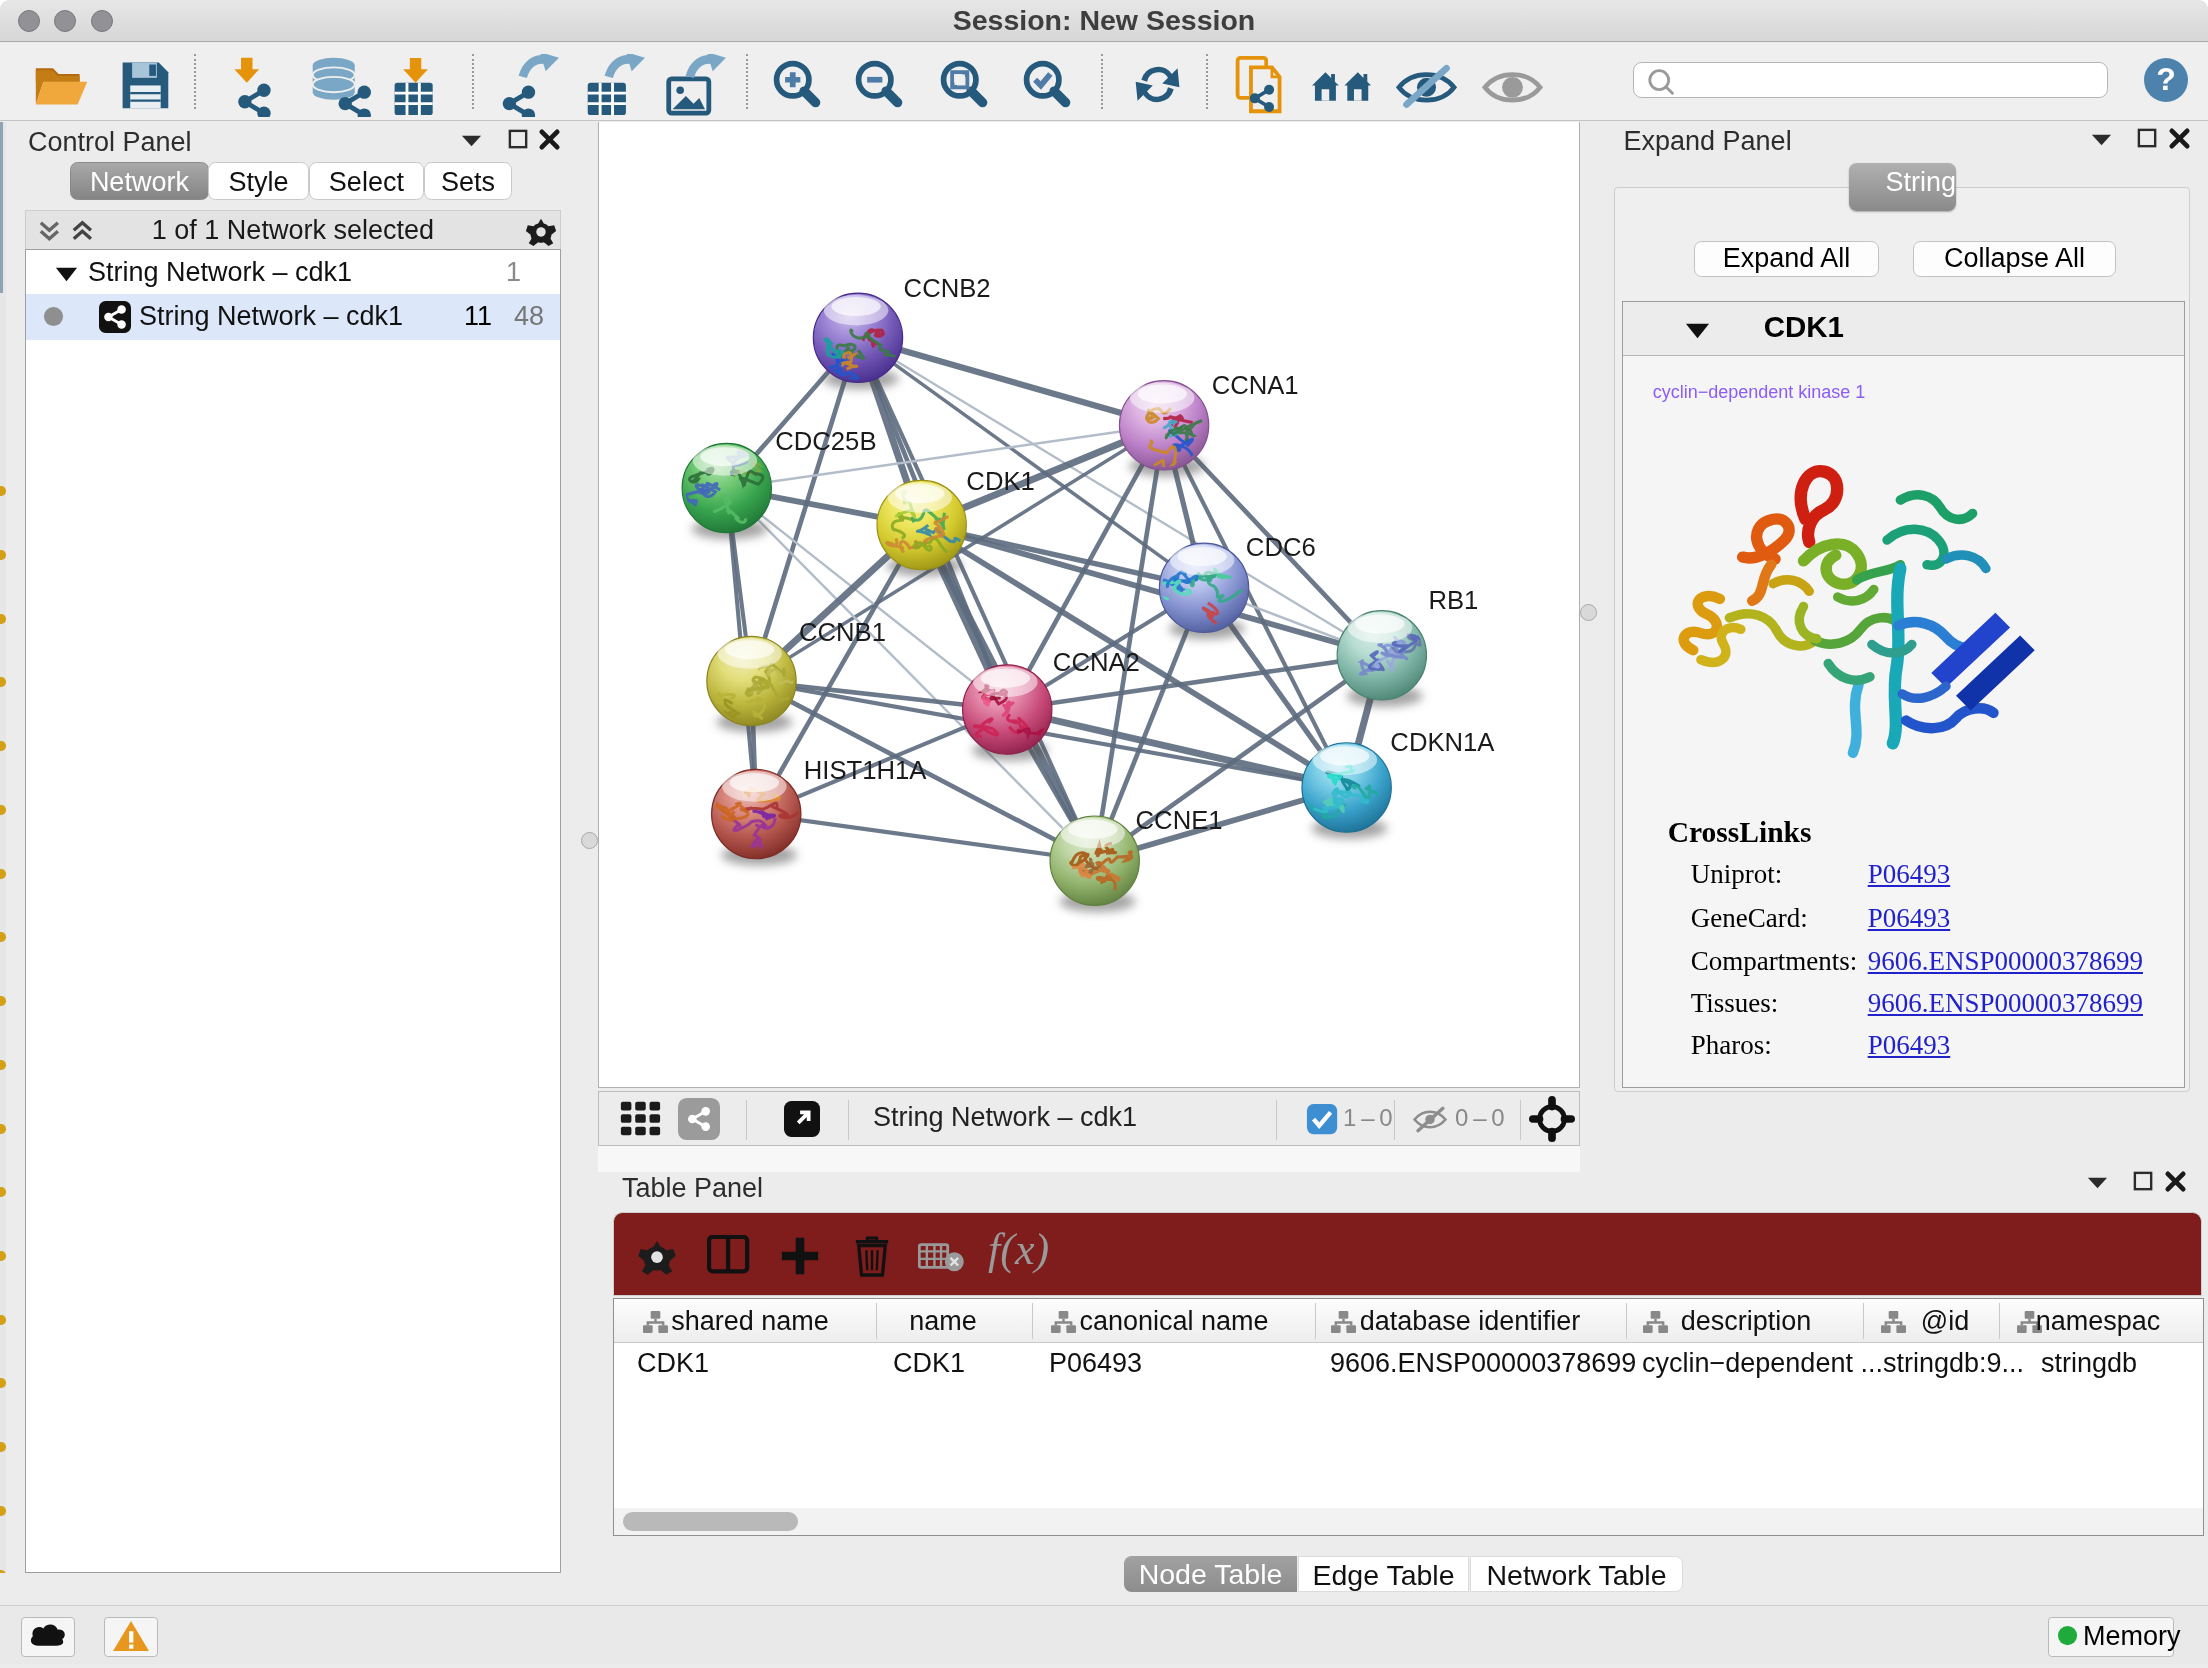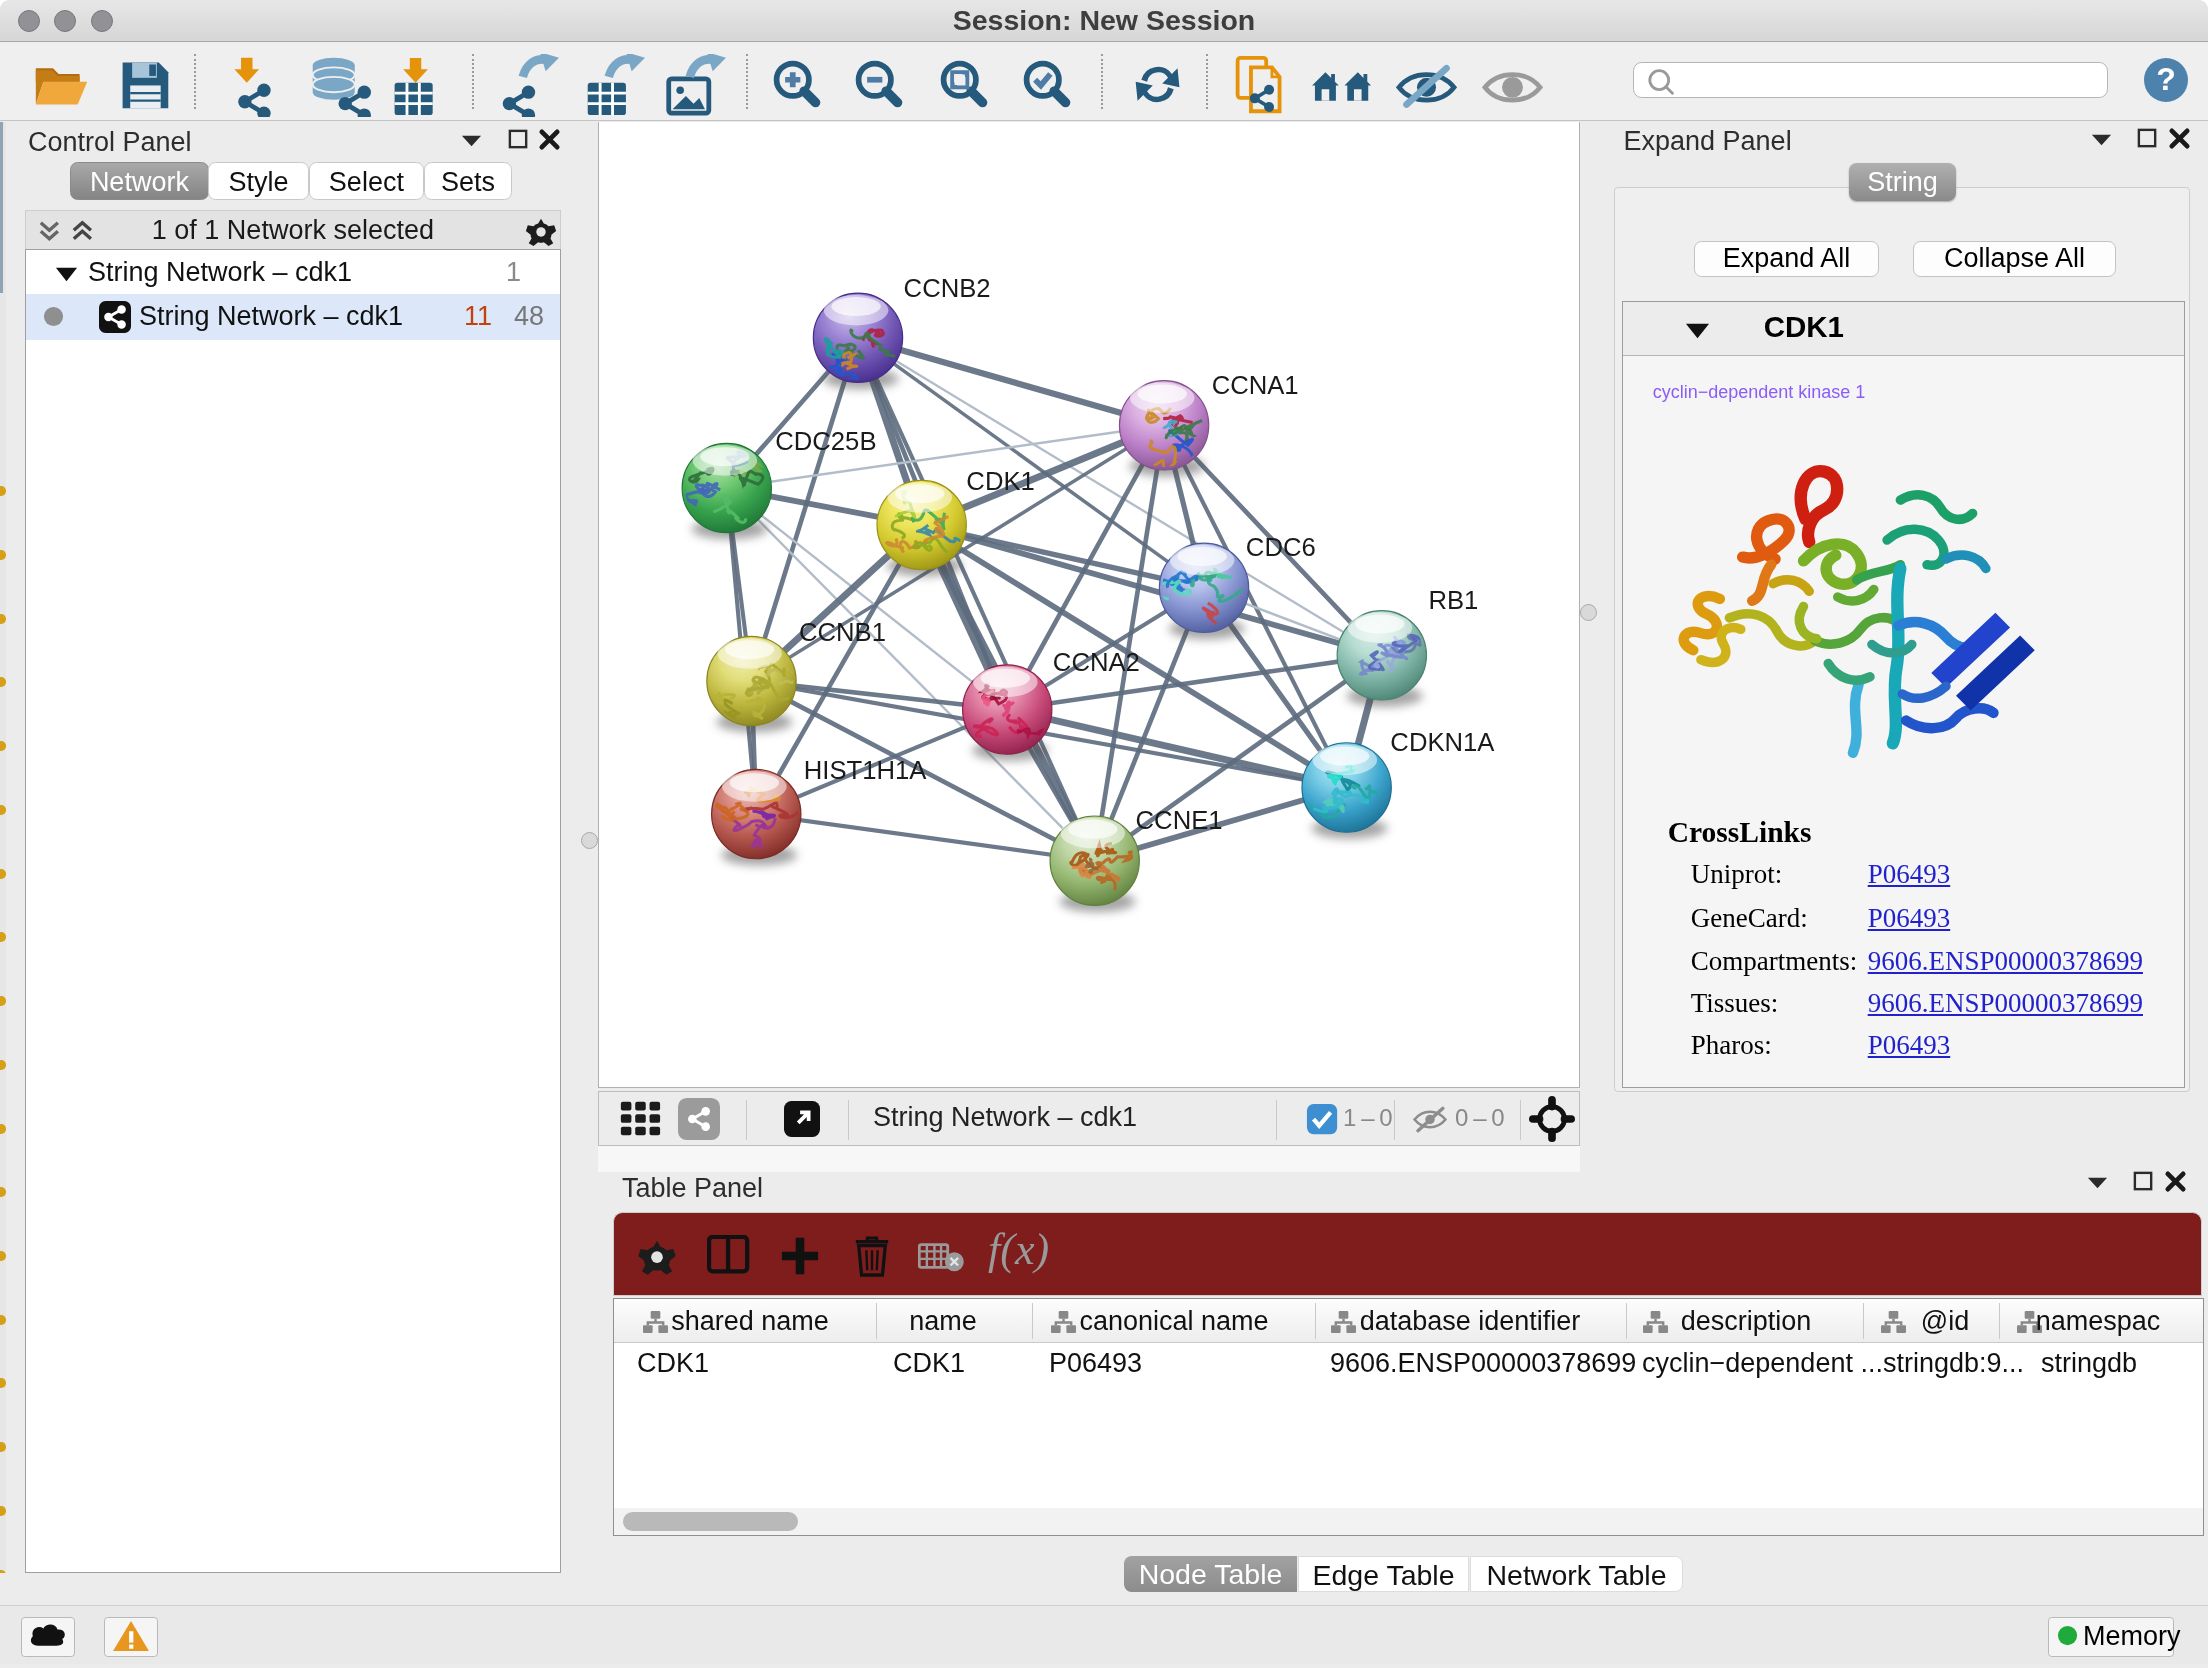--- a/index.html
+++ b/index.html
@@ -248,21 +248,21 @@
       <svg width="32" height="32" style="position:absolute;left:73px;top:6.7px" viewBox="0 0 34 34">
             <rect x="0" y="0" width="34" height="34" rx="7" fill="#111"></rect>
             <g transform="translate(3,2)">
               <circle cx="21" cy="7" r="4.5" fill="#fff"></circle>
               <circle cx="7" cy="15" r="4.5" fill="#fff"></circle>
               <circle cx="21" cy="23" r="4.5" fill="#fff"></circle>
               <path d="M7 15 L21 7 M7 15 L21 23" stroke="#fff" stroke-width="3"></path>
             </g>
           </svg>
       <span style="position:absolute;left:113px;font-size:27px;color:#111;top:6.7px;">String Network – cdk1</span>
-      <span style="position:absolute;left:438px;font-size:27px;color:#c2410c;top:6.7px;">11</span>
+      <span style="position:absolute;left:438px;font-size:27px;color:#000000;top:6.7px;">11</span>
       <span style="position:absolute;left:488px;font-size:27px;color:#777;top:6.7px;">48</span>
     </div>
   </div>
 </div>
 
 <div id="netview">
 <svg id="net" width="980" height="964" viewBox="0 0 1030 1014" style="position:absolute;left:0;top:0">
 <defs>
 <radialGradient id="gB2" cx="40%" cy="25%" r="82%">
             <stop offset="0%" stop-color="#cbbee9"></stop>
@@ -633,21 +633,21 @@
 <svg class="abs" style="left:476px;top:4.8px" width="23" height="23" viewBox="0 0 24 24">
         <path d="M2 8 L22 8 L12 19 Z" fill="#2b2b2b"></path>
       </svg>
 <svg class="abs" style="left:522px;top:4.8px" width="23" height="23" viewBox="0 0 24 24">
         <rect x="3" y="3" width="17" height="17" fill="none" stroke="#2b2b2b" stroke-width="2.5"></rect>
       </svg>
 <svg class="abs" style="left:554px;top:4.8px" width="23" height="23" viewBox="0 0 24 24">
         <path d="M4 4 L20 20 M20 4 L4 20" stroke="#1a1a1a" stroke-width="5" stroke-linecap="round"></path>
       </svg>
 
-  <div style="position:absolute;left:235px;top:41px;width:107px;height:38px;background:linear-gradient(#b0b0b0,#8a8a8a);border-radius:7.6px;z-index:5;color:#fff;font-size:27px;text-align:center;line-height:38px;box-shadow:0 1px 1.9px rgba(0,0,0,0.3);">String</div>
+  <div style="position:absolute;left:235px;top:41px;width:107px;height:48px;background:linear-gradient(#b0b0b0,#8a8a8a);border-radius:7.6px;z-index:5;color:#fff;font-size:27px;text-align:right;line-height:38px;box-shadow:0 1px 1.9px rgba(0,0,0,0.3);">String</div>
   <div id="rbox" style="position:absolute;left:0px;top:65px;width:576px;height:905px;background:#efefef;border:1px solid #cdcdcd;border-radius:3.8px;">
     <div style="position:absolute;left:79px;top:53px;width:185px;height:36px;background:#fdfdfd;border:1.9px solid #c2c2c2;border-radius:7.6px;font-size:27px;text-align:center;line-height:33px;">Expand All</div>
     <div style="position:absolute;left:298px;top:53px;width:203px;height:36px;background:#fdfdfd;border:1.9px solid #c2c2c2;border-radius:7.6px;font-size:27px;text-align:center;line-height:33px;">Collapse All</div>
     <div id="rinner" style="position:absolute;left:6.7px;top:113px;width:563px;height:787px;background:#f5f5f5;border:1.9px solid #9c9c9c;">
       <div style="position:absolute;left:0;top:0;width:100%;height:54px;background:#ececec;border-bottom:1.9px solid #b5b5b5;">
         <svg width="27" height="27" style="position:absolute;left:61px;top:15px" viewBox="0 0 28 28">
               <path d="M2 7 L26 7 L14 22 Z" fill="#111"></path>
             </svg>
         <span style="position:absolute;left:141px;top:7.6px;font-size:29.5px;font-weight:700;">CDK1</span>
       </div>

